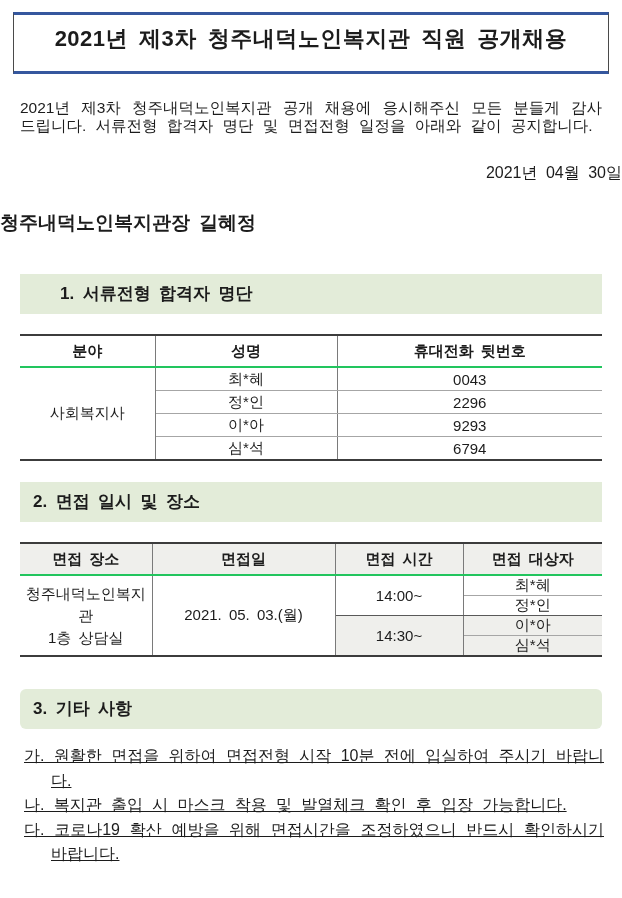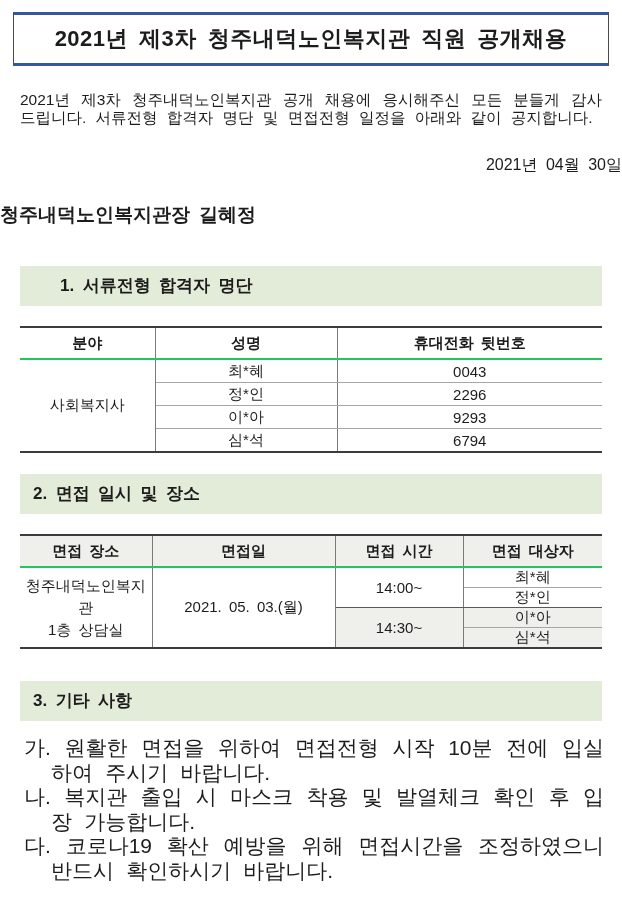--- a/index.html
+++ b/index.html
@@ -11,21 +11,21 @@
   }
   .page { position: relative; width: 622px; height: 898px; }
 
   
   .title-box {
     margin: 12px 13px 0 13px;
     border-top: 3px solid #35579e;
     border-bottom: 3px solid #35579e;
     border-left: 1px solid #4a4a4a;
     border-right: 1px solid #4a4a4a;
-    padding: 7px 0 7px 0;
+    padding: 7px 0 15px 0;
     text-align: center;
     font-weight: bold;
     font-size: 22px;
     line-height: 34px;
     letter-spacing: 0.5px;
     word-spacing: 0.2em;
   }
 
   
   .intro {
@@ -54,21 +54,21 @@
   .section-bar {
     margin: 0 20px;
     background: #e3ecd9;
     padding: 8px 13px 9px 13px;
     font-weight: bold;
     font-size: 17px;
     word-spacing: 0.22em;
   }
   .bar-1 { margin-top: 38px; padding-left: 40px; }
   .bar-2 { margin-top: 21px; }
-  .bar-3 { margin-top: 32px; }
+  .bar-3 { margin-top: 32px; border-radius: 6px; }
 
   
   table {
     margin: 20px 20px 0 20px;
     width: 582px;
     border-collapse: collapse;
     table-layout: fixed;
     font-size: 15px;
     word-spacing: 0.2em;
   }
@@ -92,24 +92,25 @@
   .t2 td.spanbottom, .t2 tr:last-child td { border-bottom: none; }
   .t2 td.block-end { border-bottom: 1.5px solid #595959; }
   .t2 td.shaded { background: #efefec; }
   .place-cell { line-height: 22px; }
 
   
   .notes { margin: 15px 18px 0 24px; }
   .note {
     padding-left: 27px;
     text-indent: -27px;
-    font-size: 21px;
+    font-size: 16px;
     line-height: 24.5px;
     text-align: justify;
     word-spacing: 0.3em;
+    text-decoration: underline;
   }
 </style>
 </head>
 <body>
 
 <div class="page">
 
   <div class="title-box">
     <div>2021년 제3차 청주내덕노인복지관 직원 공개채용</div>
   </div>

